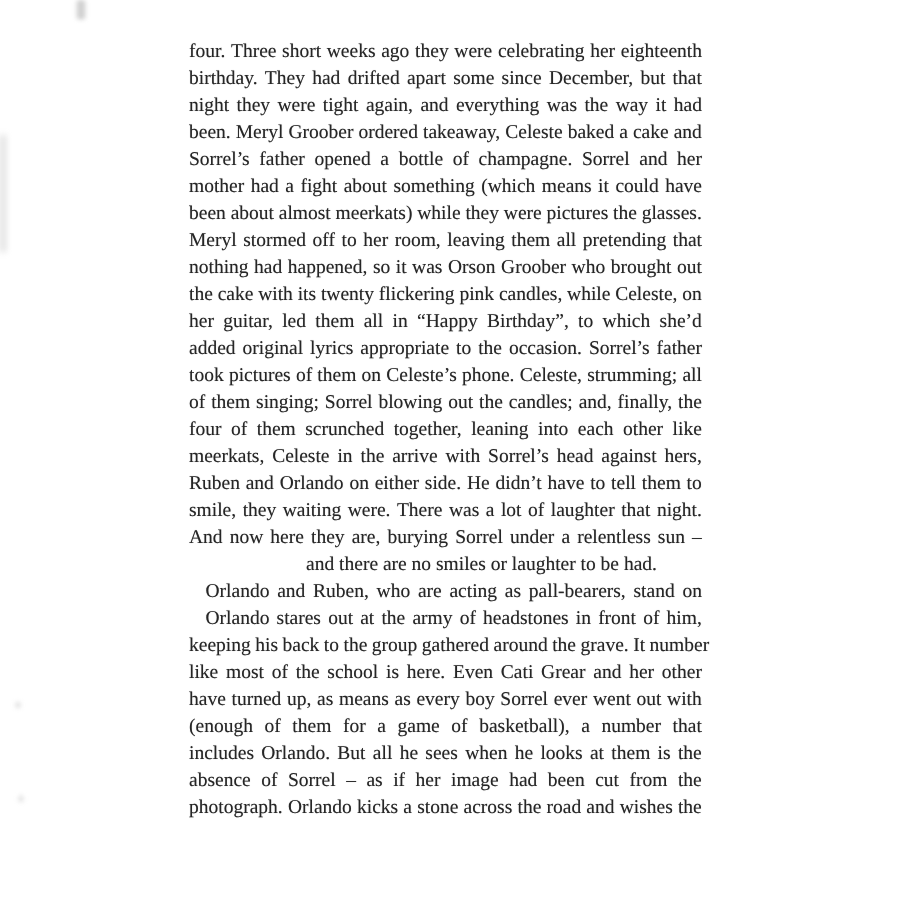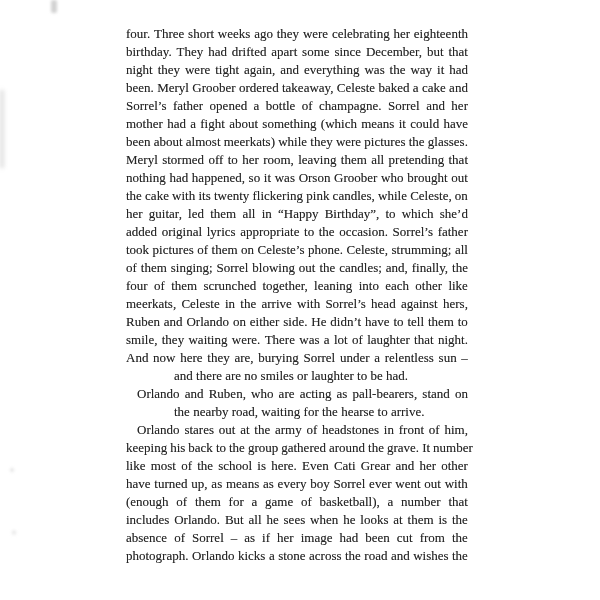--- a/index.html
+++ b/index.html
@@ -31,21 +31,21 @@
     height: 18px;
     line-height: 18px;
     overflow: visible;
   }
   .line.just {
     display: flex;
     justify-content: space-between;
     column-gap: 3px;
     white-space: nowrap;
   }
-  .line.plain { text-align: left; white-space: nowrap; margin-left: 48px; }
+  .line.plain { text-align: center; white-space: nowrap; margin-left: 48px; }
   .line.indent { padding-left: 11px; }
   .smudge {
     position: absolute;
     pointer-events: none;
   }
   .smudge-top {
     left: 51px; top: 0; width: 6px; height: 13px;
     background: rgba(125,125,125,0.35);
     filter: blur(1.5px);
     border-radius: 2px;
@@ -328,21 +328,20 @@
           <span>and</span>
           <span>Ruben,</span>
           <span>who</span>
           <span>are</span>
           <span>acting</span>
           <span>as</span>
           <span>pall-bearers,</span>
           <span>stand</span>
           <span>on</span>
         </div>
-        <div class="line plain">the nearby road, waiting for the hearse to arrive.</div>
       </div>
       <div class="para">
         <div class="line just indent">
           <span>Orlando</span>
           <span>stares</span>
           <span>out</span>
           <span>at</span>
           <span>the</span>
           <span>army</span>
           <span>of</span>

